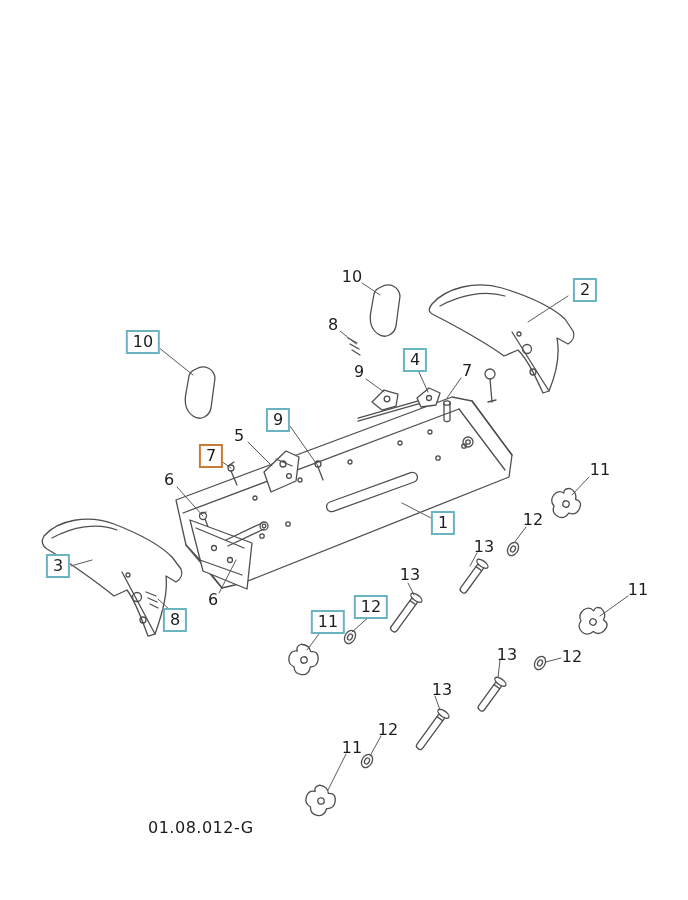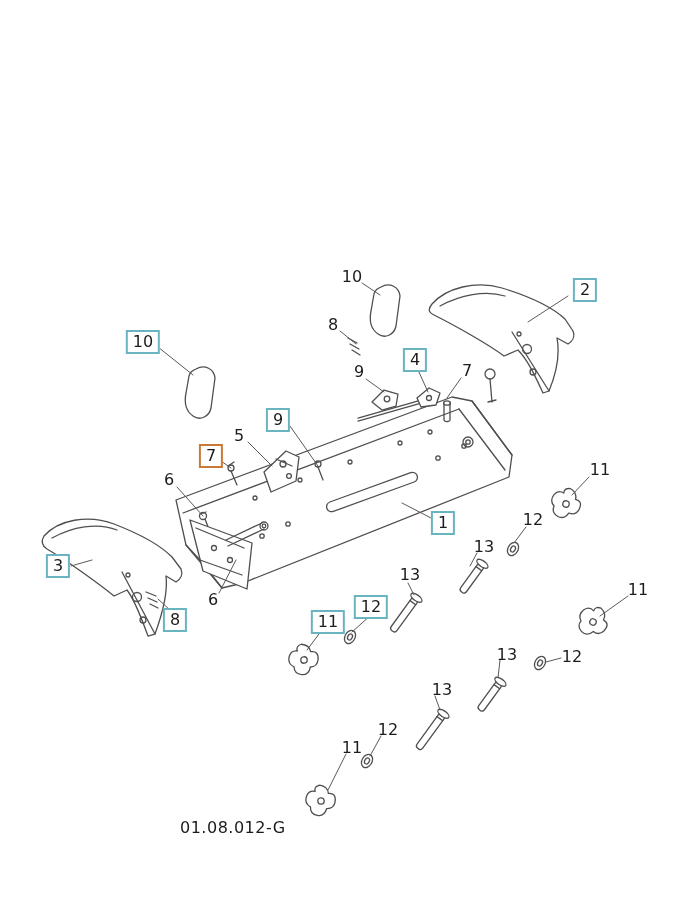--- a/index.html
+++ b/index.html
@@ -14,21 +14,20 @@
     font-family:"DejaVu Sans", sans-serif;
   }
   .co.boxed{
     border:2px solid #6ab4c2;background:#fff;padding:2px 5px;
   }
   .co.boxed.orange{border-color:#c97a35;}
   .caption{
     position:absolute;left:148px;top:818px;
     font-size:16px;color:#1a1a1a;letter-spacing:.5px;
     font-family:"DejaVu Sans", sans-serif;
-    margin-left:32px;
   }
 </style>
 </head>
 <body>
 
 <div class="stage">
 
   <svg width="688" height="900" viewBox="0 0 688 900" fill="none" stroke="#4f4f4f" stroke-width="1.3" stroke-linecap="round" stroke-linejoin="round">
 
     <g>

